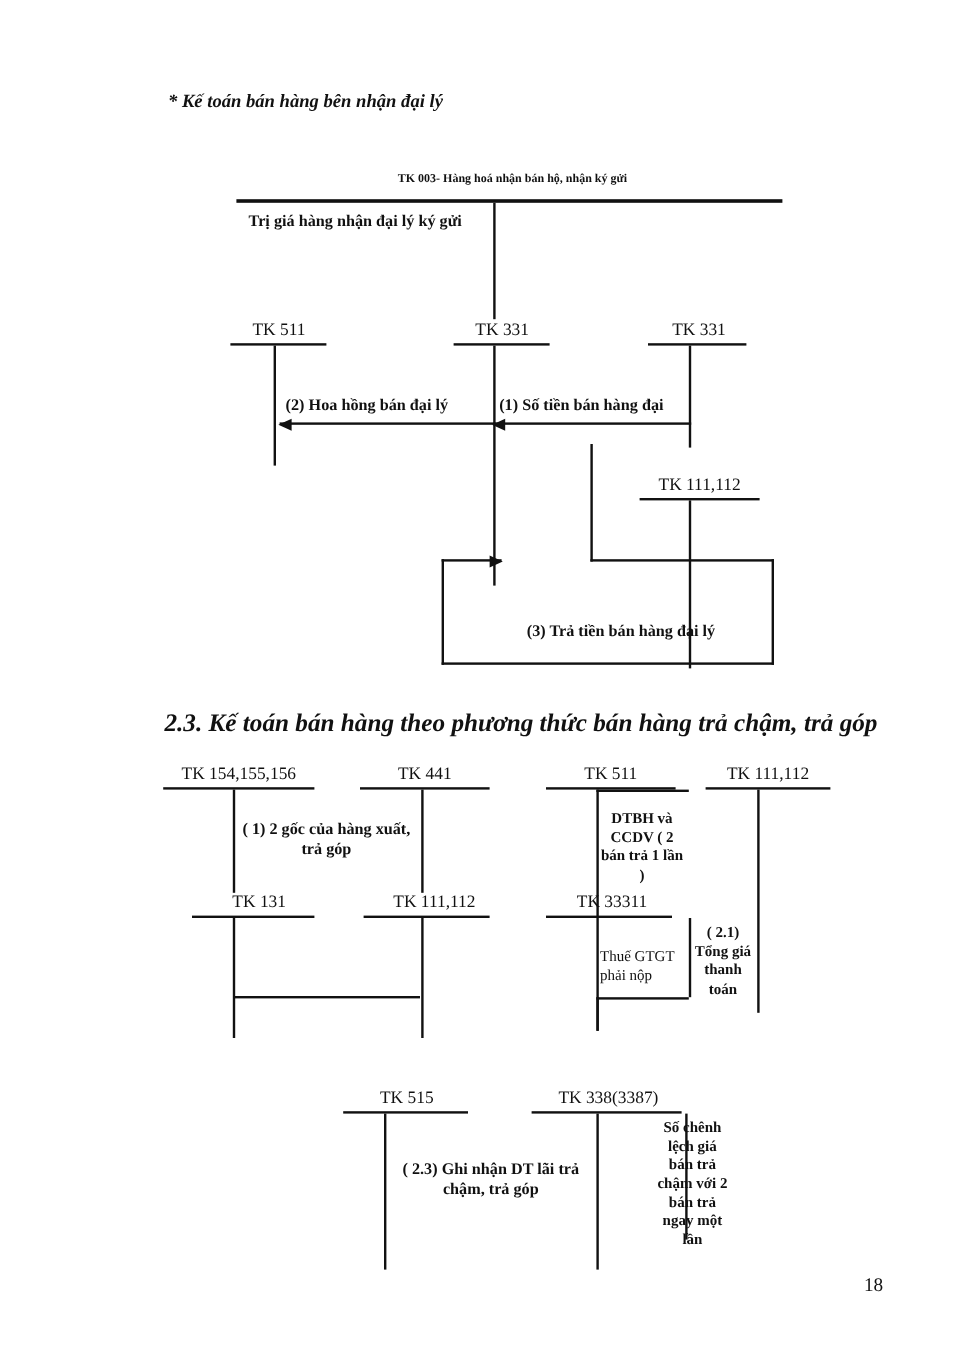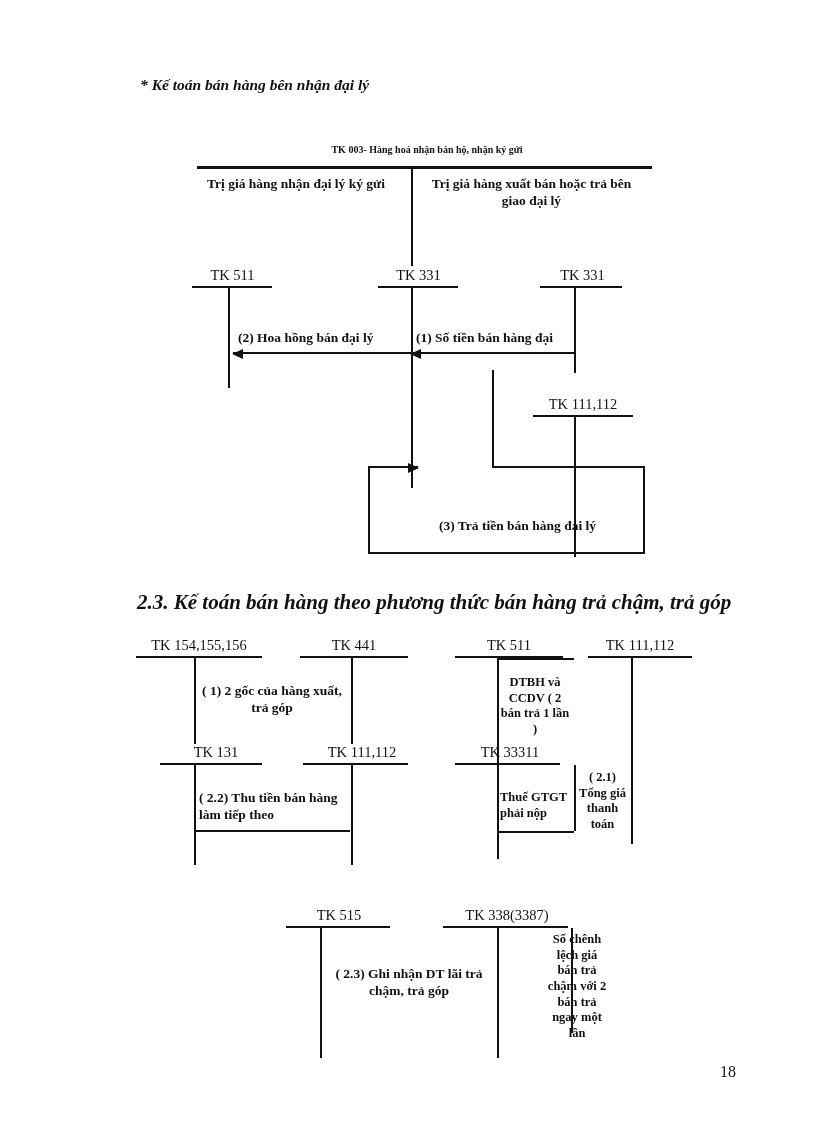--- a/index.html
+++ b/index.html
@@ -18,21 +18,21 @@
   
   .subtitle{position:absolute;font-style:italic;font-weight:bold;font-size:15.5px;}
 
   
   .acct{position:absolute;text-align:center;font-weight:bold;font-size:14px;
         line-height:1.15;letter-spacing:0px;}
   .acct-plain{position:absolute;text-align:center;font-size:14.5px;line-height:1.1;}
 
   .boxlabel{position:absolute;font-weight:bold;font-size:13.5px;line-height:1.25;}
   .boxlabel.center{text-align:center;}
-  .small-plain{position:absolute;font-size:12.5px;line-height:1.3;font-weight:bold;}
+  .small-plain{position:absolute;font-size:12.5px;line-height:1.3;}
 
   
   .arrow-left{position:absolute;height:0;border-top:2px solid #111;}
   .arrow-left::before{content:"";position:absolute;left:-1px;top:-5px;
       border-top:5px solid transparent;border-bottom:5px solid transparent;
       border-right:11px solid #111;}
   .arrow-right{position:absolute;height:0;border-top:2px solid #111;}
   .arrow-right::after{content:"";position:absolute;right:-1px;top:-5px;
       border-top:5px solid transparent;border-bottom:5px solid transparent;
       border-left:11px solid #111;}
@@ -47,21 +47,20 @@
 
   <div class="subtitle" style="left:140px; top:76px;">* Kế toán bán hàng bên nhận đại lý</div>
 
   <div class="acct" style="left:192px; top:144px; width:470px; font-size:10px;">TK 003- Hàng hoá nhận bán hộ, nhận ký gửi</div>
 
   <div class="hline" style="left:197px; top:166px; width:455px; height:3px;"></div>
 
   <div class="vline" style="left:411px; top:169px; height:97px;"></div>
 
   <div class="boxlabel center" style="left:196px; top:176px; width:200px;">Trị giá hàng nhận đại lý ký gửi</div>
-  <div class="boxlabel center" style="left:419px; top:176px; width:225px;">Trị giá hàng xuất bán hoặc trả bên giao đại lý</div>
 
   <div class="acct-plain" style="left:195px; top:268px; width:75px;">TK 511</div>
   <div class="hline" style="left:192px; top:286px; width:80px;"></div>
   <div class="vline" style="left:228px; top:288px; height:100px;"></div>
 
   <div class="acct-plain" style="left:381px; top:268px; width:75px;">TK 331</div>
   <div class="hline" style="left:378px; top:286px; width:80px;"></div>
   <div class="vline" style="left:411px; top:288px; height:200px;"></div>
 
   <div class="acct-plain" style="left:545px; top:268px; width:75px;">TK 331</div>
@@ -117,21 +116,20 @@
 
   <div class="acct-plain" style="left:310px; top:745px; width:104px;">TK 111,112</div>
   <div class="hline" style="left:303px; top:763px; width:105px;"></div>
   <div class="vline" style="left:351px; top:765px; height:100px;"></div>
 
   <div class="acct-plain" style="left:460px; top:745px; width:100px;">TK 33311</div>
   <div class="hline" style="left:455px; top:763px; width:105px;"></div>
 
   <div class="boxlabel center" style="left:575px; top:770px; width:55px; font-size:12.5px;">( 2.1) Tổng giá thanh toán</div>
 
-  <div class="boxlabel" style="left:199px; top:790px; width:160px;">( 2.2) Thu tiền bán hàng làm tiếp theo</div>
   <div class="hline" style="left:195px; top:830px; width:155px;"></div>
 
   <div class="small-plain" style="left:500px; top:789px; width:70px;">Thuế GTGT phải nộp</div>
   <div class="hline" style="left:497px; top:831px; width:77px;"></div>
   <div class="vline" style="left:574px; top:765px; height:66px;"></div>
 
   <div class="vline" style="left:497px; top:831px; height:28px;"></div>
 
   <div class="acct-plain" style="left:294px; top:908px; width:90px;">TK 515</div>
   <div class="hline" style="left:286px; top:926px; width:104px;"></div>

